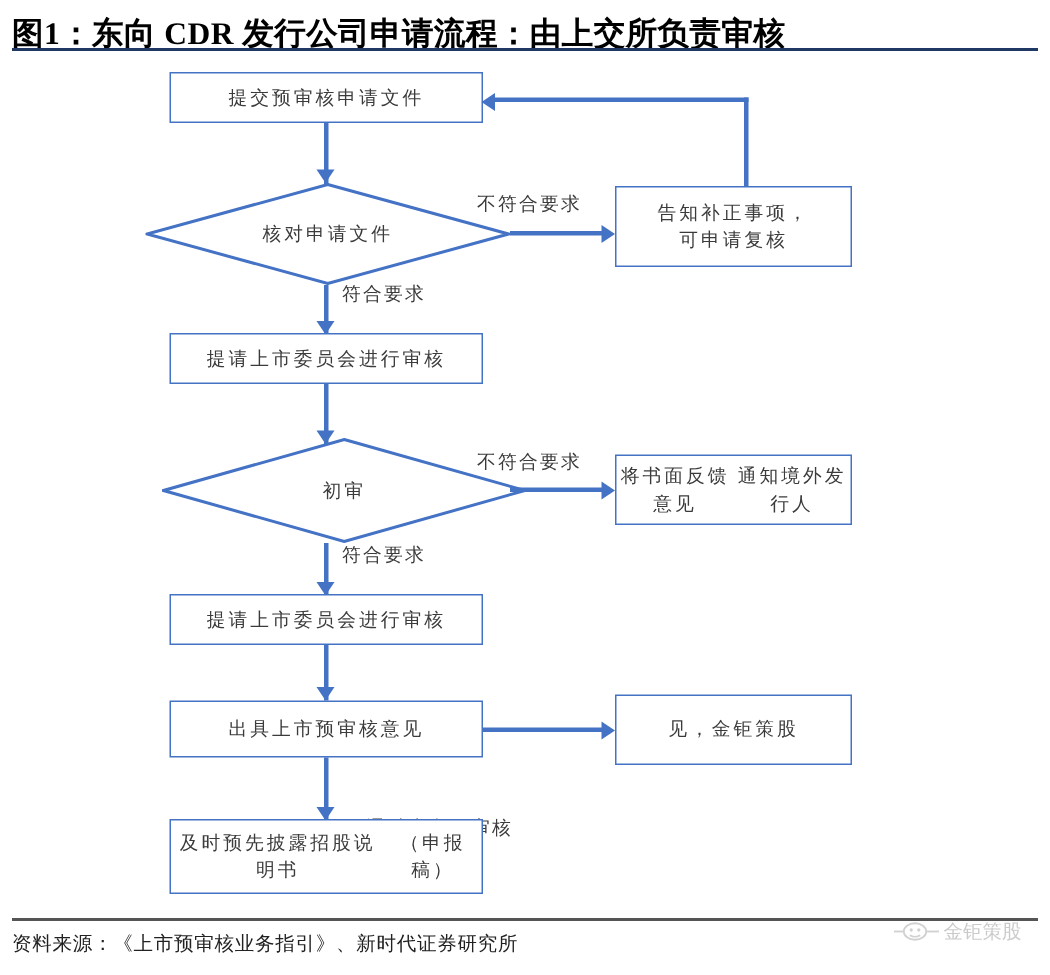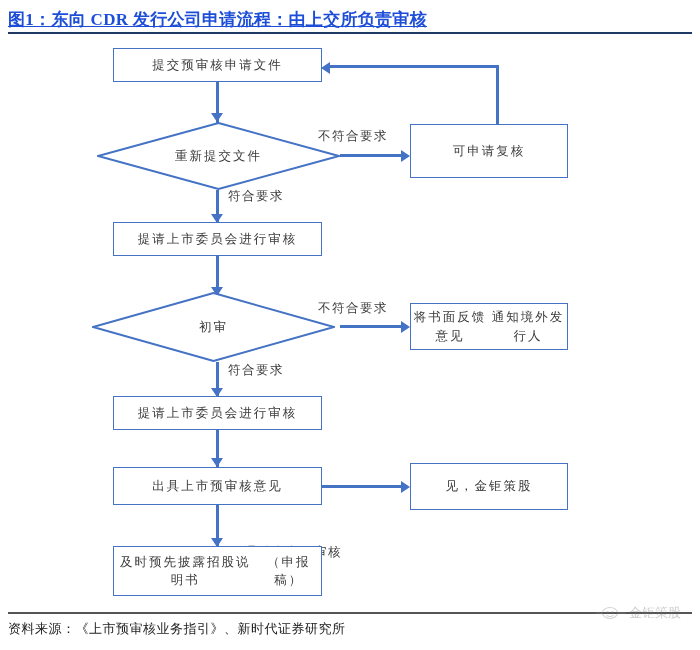--- a/index.html
+++ b/index.html
@@ -2,22 +2,22 @@
 <html><head>
 <meta charset="utf-8">
 <style>
   html,body{margin:0;padding:0;background:#ffffff;}
   body{width:700px;height:650px;position:relative;overflow:hidden;
        font-family:"Liberation Serif","DejaVu Serif",serif;}
 
   
   .title{
     position:absolute;left:8px;top:8px;width:684px;
-    font-size:17px;font-weight:bold;color:#1d4ed8;
-    letter-spacing:0.3px;white-space:nowrap;text-decoration:underline;
+    font-size:21px;font-weight:bold;color:#000000;
+    letter-spacing:0.3px;white-space:nowrap;
   }
   .title-rule{
     position:absolute;left:8px;top:32px;width:684px;height:2px;
     background:#1F3864;
   }
 
   
   .canvas{position:absolute;left:0;top:36px;width:700px;height:566px;}
 
   .node{
@@ -69,21 +69,21 @@
   .footer-rule{
     position:absolute;left:8px;top:612px;width:684px;height:1.5px;
     background:#555555;
   }
   .footer-src{
     position:absolute;left:8px;top:620px;
     font-size:13px;color:#222222;letter-spacing:0.5px;white-space:nowrap;
   }
   .watermark{
     position:absolute;left:596px;top:604px;width:98px;height:26px;
-    opacity:.38;display:flex;align-items:flex-start;
+    opacity:.38;display:flex;align-items:flex-end;
   }
   .wm-text{
     font-size:13px;color:#777777;letter-spacing:0px;
     font-family:"Liberation Sans","DejaVu Sans",sans-serif;
     white-space:nowrap;
   }
   .wm-mark{margin-right:3px;display:block;}
 </style>
 </head>
 <body>
@@ -99,47 +99,48 @@
 
   <div class="vline" style="left:216px;top:46px;height:68px;"></div>
   <div class="arrow-down" style="left:211px;top:77px;"></div>
 
   <div class="diamond-wrap" style="left:97px;top:86px;width:243px;height:68px;">
     <div class="diamond-shape">
       <svg viewBox="0 0 243 68" preserveAspectRatio="none">
         <polygon points="121.5,1 242,34 121.5,67 1,34" fill="#ffffff" stroke="#4472C4" stroke-width="2"></polygon>
       </svg>
     </div>
-    <div class="diamond-label">重新提交文件</div>
+    <div class="diamond-label">核对申请文件</div>
   </div>
 
   <div class="hline" style="left:340px;top:118px;width:64px;"></div>
   <div class="arrow-right" style="left:401px;top:113.5px;"></div>
   <div class="edge-label" style="left:318px;top:92px;">不符合要求</div>
 
   <div class="node" style="left:410px;top:88px;width:158px;height:54px;flex-direction:column;">
+    <span>告知补正事项，</span>
     <span>可申请复核</span>
   </div>
 
   <div class="vline" style="left:496px;top:29px;height:59px;"></div>
   <div class="hline" style="left:330px;top:29px;width:169px;"></div>
   <div class="arrow-left" style="left:321px;top:25.5px;"></div>
 
   <div class="vline" style="left:216px;top:154px;height:32px;"></div>
   <div class="arrow-down" style="left:211px;top:178px;"></div>
   <div class="edge-label" style="left:228px;top:152px;">符合要求</div>
 
   <div class="node" style="left:113px;top:186px;width:209px;height:34px;">
     <span>提请上市委员会进行审核</span>
   </div>
 
   <div class="vline" style="left:216px;top:220px;height:42px;"></div>
   <div class="arrow-down" style="left:211px;top:251px;"></div>
 
-  <div class="diamond-wrap" style="left:92px;top:256px;width:243px;height:70px;">
+  <div class="diamond-wrap" style="left:108px;top:256px;width:243px;height:70px;">
     <div class="diamond-shape">
       <svg viewBox="0 0 243 70" preserveAspectRatio="none">
         <polygon points="121.5,1 242,35 121.5,69 1,35" fill="#ffffff" stroke="#4472C4" stroke-width="2"></polygon>
       </svg>
     </div>
     <div class="diamond-label">初审</div>
   </div>
 
   <div class="hline" style="left:340px;top:289px;width:64px;"></div>
   <div class="arrow-right" style="left:401px;top:284.5px;"></div>

